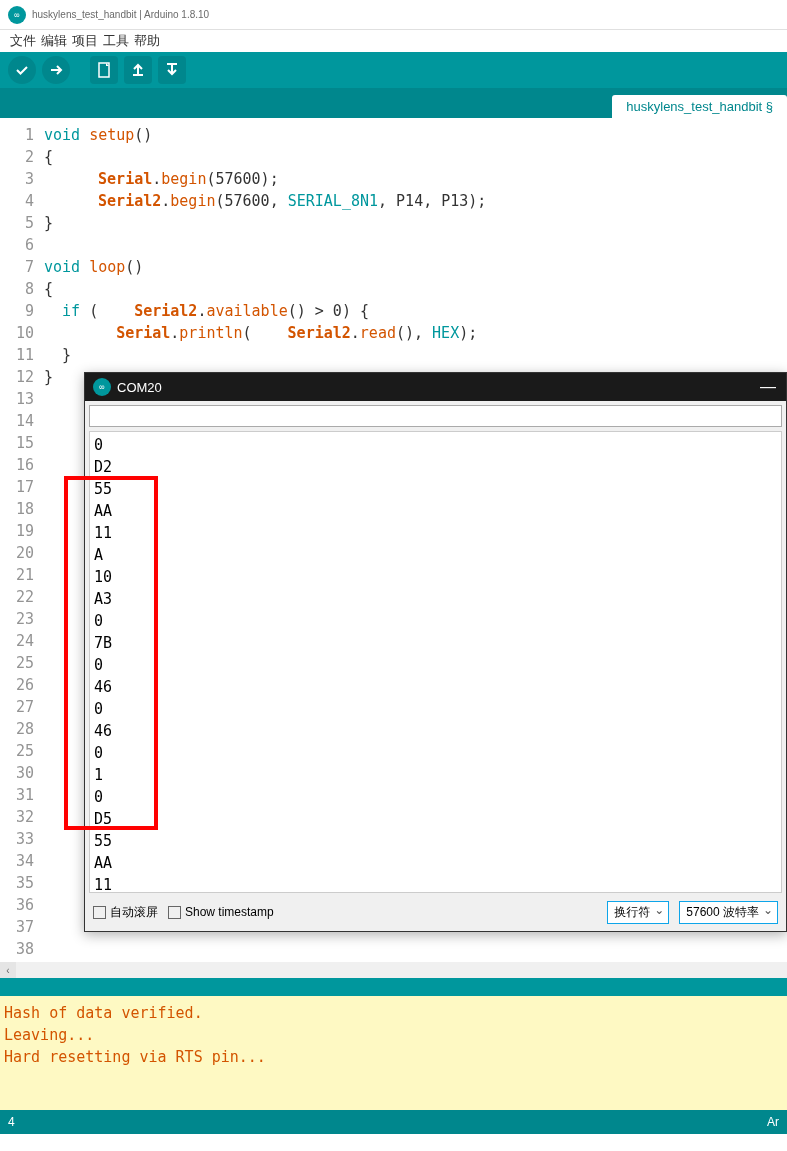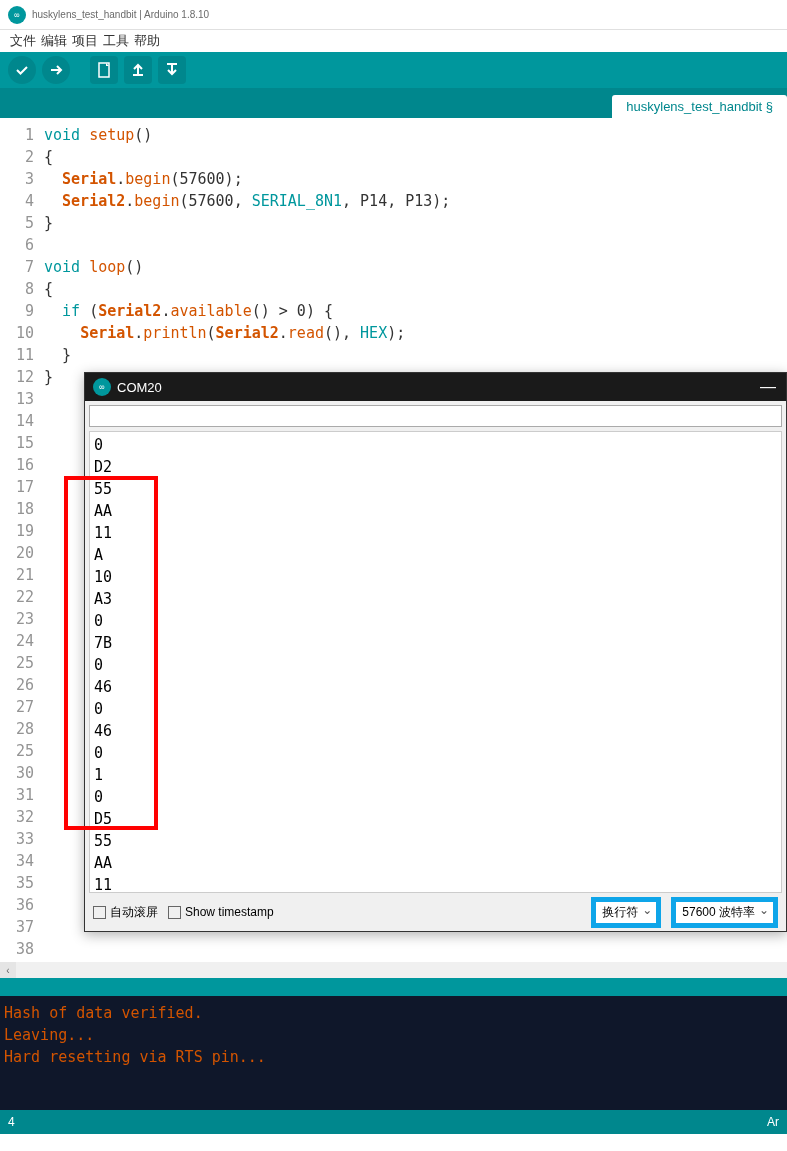--- a/index.html
+++ b/index.html
@@ -96,38 +96,38 @@
 .code {
   flex: 1;
   padding-top: 6px;
   padding-left: 4px;
   line-height: 22px;
   white-space: pre;
   color: #333;
 }
 .kw { color: #00979d; }
 .fn { color: #d35400; }
-.cls { color: #d35400; font-weight: bold; }
+.cls { color: #d35400; font-weight: bold; margin-left: 36px; }
 .hex { color: #00979d; }
 .hscroll {
   height: 16px;
   background: #f0f0f0;
   display: flex;
   align-items: center;
 }
 .hscroll .arrow {
   width: 16px; height: 16px;
   background: #e5e5e5;
   display: flex; align-items: center; justify-content: center;
   color: #666;
   font-size: 10px;
 }
 .teal-strip { height: 18px; background: #00979d; }
 .console {
-  background: #0f172a;
+  background: #fef9c3;
   color: #d35400;
   font-family: Consolas, monospace;
   font-size: 15px;
   padding: 6px 4px;
   height: 114px;
   line-height: 22px;
   white-space: pre;
 }
 .statusbar {
   height: 24px;
@@ -195,21 +195,21 @@
   font-size: 12px;
 }
 .chk {
   width: 13px; height: 13px;
   border: 1px solid #666;
   display: inline-block;
   vertical-align: middle;
   margin-right: 4px;
 }
 .sel {
-  border: 5px solid #0ea5e9;
+  border: 1px solid #0ea5e9;
   background: #fff;
   padding: 2px 18px 2px 6px;
   font-size: 12px;
   position: relative;
 }
 .sel::after {
   content: "⌄";
   position: absolute;
   right: 4px;
   top: 1px;

